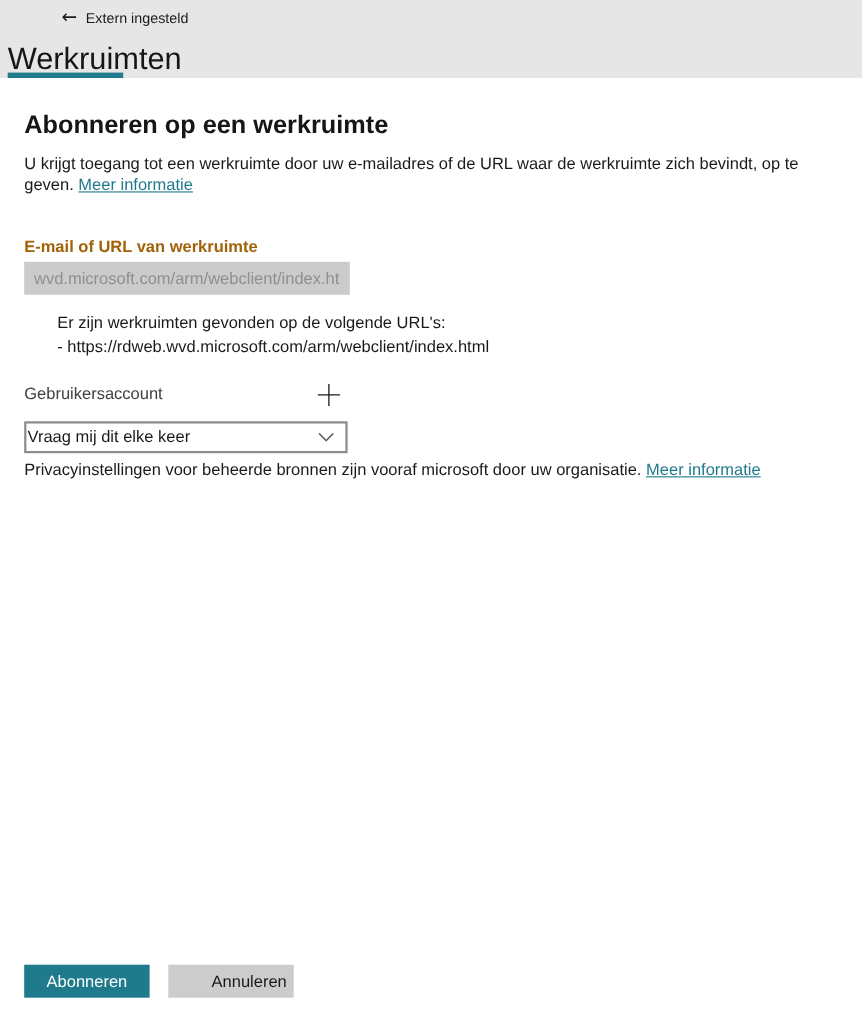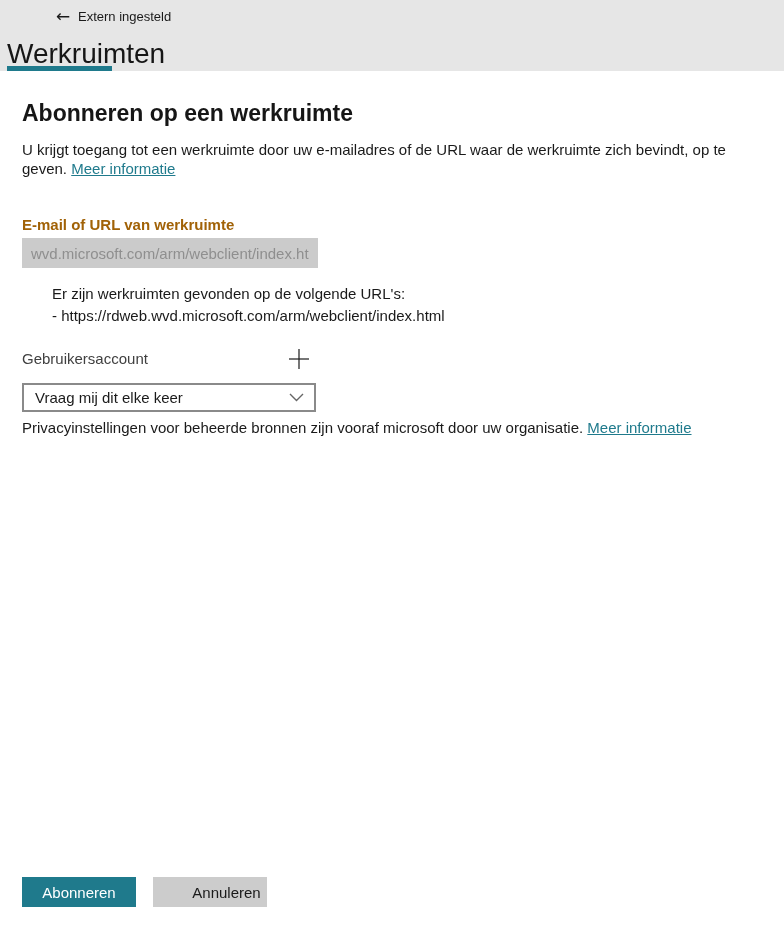--- a/index.html
+++ b/index.html
@@ -82,21 +82,21 @@
     background:transparent;border:none;cursor:pointer;
     display:flex;align-items:center;justify-content:center;
   }
 
   .dropdown{
     position:absolute;left:22px;top:312px;width:294px;height:29px;
     background:#fff;border:2px solid #8a8a8a;
     display:flex;align-items:center;cursor:pointer;
   }
   .dropdown-value{
-    font-size:15px;color:#1a1a1a;padding-left:11px;white-space:nowrap;
+    font-size:15px;color:#1a1a1a;padding-left:1px;white-space:nowrap;
     flex:1;
   }
   .dropdown-chevron{display:flex;align-items:center;padding-right:10px;}
 
   .privacy{
     position:absolute;left:22px;top:347px;width:742px;
     font-size:15px;line-height:19px;color:#1a1a1a;
   }
 
   .btn{

